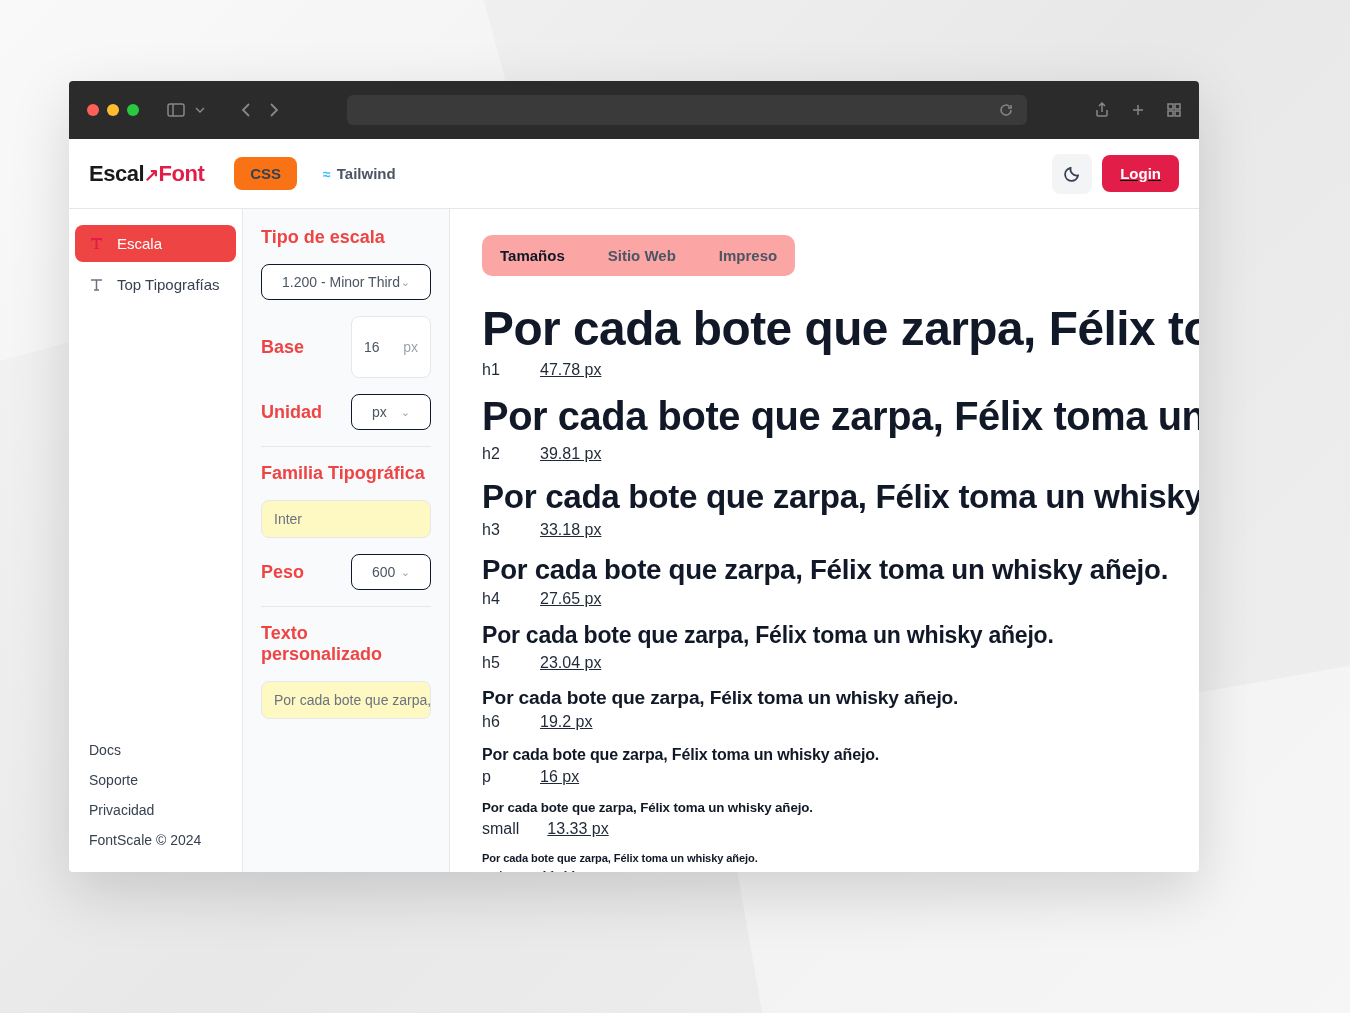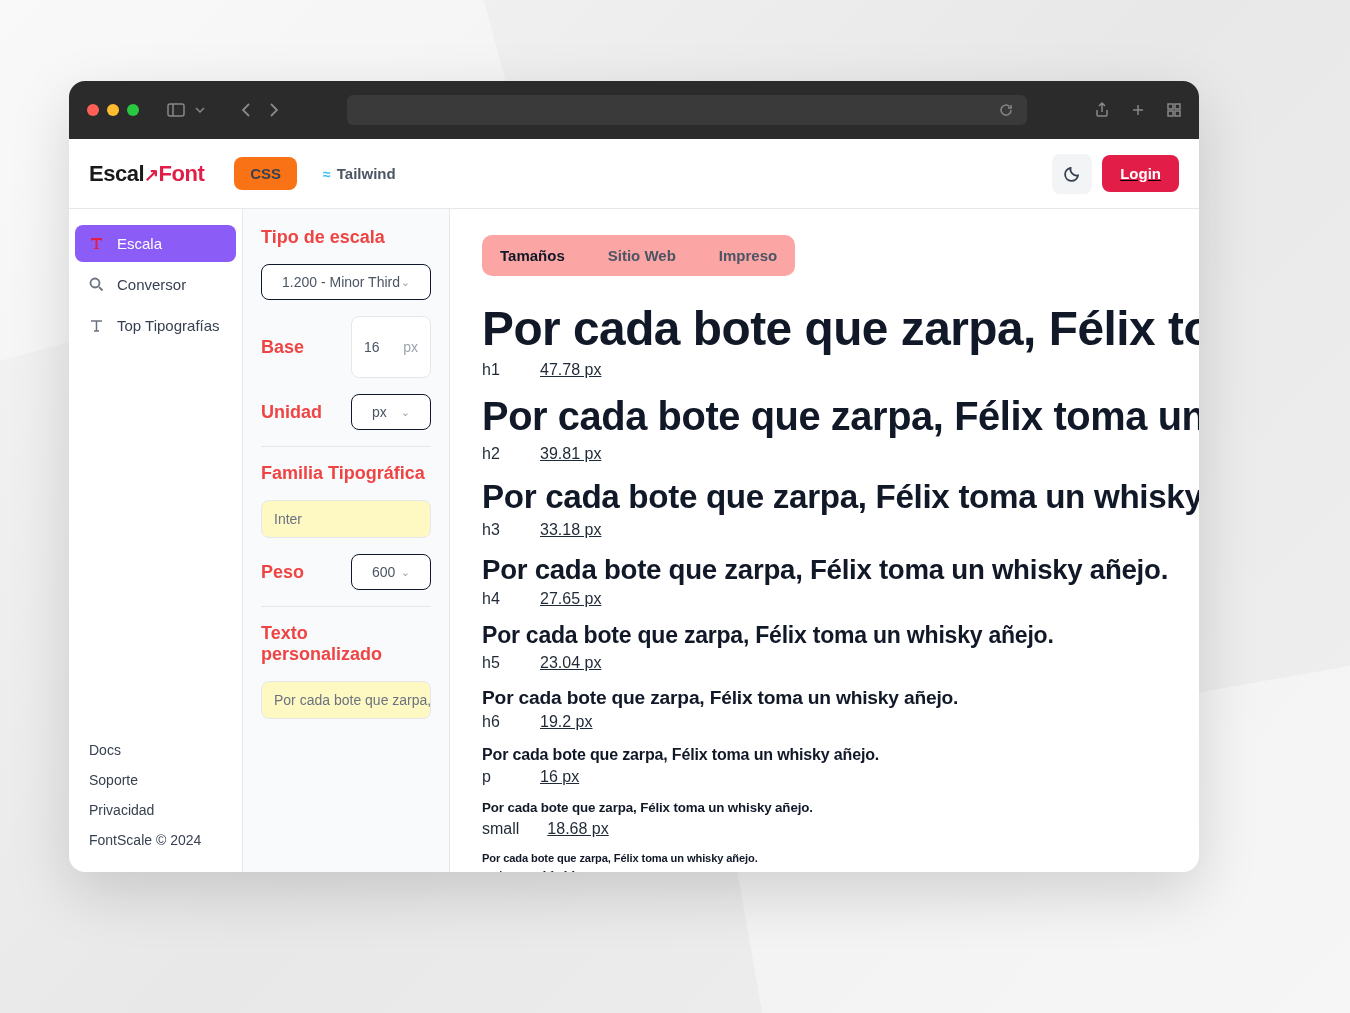--- a/index.html
+++ b/index.html
@@ -23,21 +23,21 @@
   bottom: -100px; right: -100px;
   width: 700px; height: 400px;
   background: rgba(255,255,255,0.4);
   transform: rotate(-10deg);
 }
 .browser-window {
   position: absolute;
   top: 81px; left: 69px;
   width: 1130px; height: 791px;
   background: #fff;
-  border-radius: 16px;
+  border-radius: 4px;
   overflow: hidden;
   box-shadow: 0 20px 60px rgba(0,0,0,0.15);
   display: flex;
   flex-direction: column;
 }
 .titlebar {
   height: 58px;
   background: #2b2b2b;
   display: flex;
   align-items: center;
@@ -110,21 +110,21 @@
 }
 .nav-items { display: flex; flex-direction: column; gap: 4px; }
 .nav-item {
   display: flex; align-items: center; gap: 12px;
   padding: 10px 14px;
   border-radius: 8px;
   font-size: 15px;
   color: #374151;
   cursor: pointer;
 }
-.nav-item.active { background: #8b5cf6; color: #fff; }
+.nav-item.active { background: #ef4444; color: #fff; }
 .nav-item.active .nav-icon { color: #e11d48; }
 .nav-icon { width: 16px; display: flex; color: #6b7280; }
 .sidebar-footer { margin-top: auto; padding: 8px 14px; display: flex; flex-direction: column; gap: 14px; }
 .footer-link { font-size: 14px; color: #374151; }
 .controls-panel {
   width: 207px;
   background: #f9fafb;
   border-right: 1px solid #e5e7eb;
   padding: 18px;
   display: flex;
@@ -287,29 +287,20 @@
         <div class="nav-item active">
           <span class="nav-icon">
               <svg width="15" height="15" viewBox="0 0 15 15" fill="currentColor">
                 <path d="M2 2h11v3h-1V4H8.5v8H10v1H5v-1h1.5V4H3v1H2V2z"></path>
               </svg>
             </span>
           <span>Escala</span>
         </div>
         <div class="nav-item">
           <span class="nav-icon">
-              <svg width="15" height="15" viewBox="0 0 15 15" fill="none" stroke="currentColor" stroke-width="1.8">
-                <circle cx="6" cy="6" r="4.5"></circle>
-                <path d="M10 10l3.5 3.5"></path>
-              </svg>
-            </span>
-          <span>Conversor</span>
-        </div>
-        <div class="nav-item">
-          <span class="nav-icon">
               <svg width="15" height="15" viewBox="0 0 15 15" fill="none" stroke="currentColor" stroke-width="1.5">
                 <path d="M2 3h11M7.5 3v10M5 13h5"></path>
               </svg>
             </span>
           <span>Top Tipografías</span>
         </div>
       </div>
       <div class="sidebar-footer">
         <div class="footer-link">Docs</div>
         <div class="footer-link">Soporte</div>
@@ -406,21 +397,21 @@
             <div class="sample-text" style="font-size: 16px;">Por cada bote que zarpa, Félix toma un whisky añejo.</div>
             <div class="scale-meta">
               <span class="scale-tag">p</span>
               <span class="scale-size">16 px</span>
             </div>
           </div>
           <div class="scale-row">
             <div class="sample-text" style="font-size: 13.33px;">Por cada bote que zarpa, Félix toma un whisky añejo.</div>
             <div class="scale-meta">
               <span class="scale-tag">small</span>
-              <span class="scale-size">18.68 px</span>
+              <span class="scale-size">13.33 px</span>
             </div>
           </div>
           <div class="scale-row">
             <div class="sample-text" style="font-size: 11.11px;">Por cada bote que zarpa, Félix toma un whisky añejo.</div>
             <div class="scale-meta">
               <span class="scale-tag">sub</span>
               <span class="scale-size">11.11 px</span>
             </div>
           </div>
         </div>

